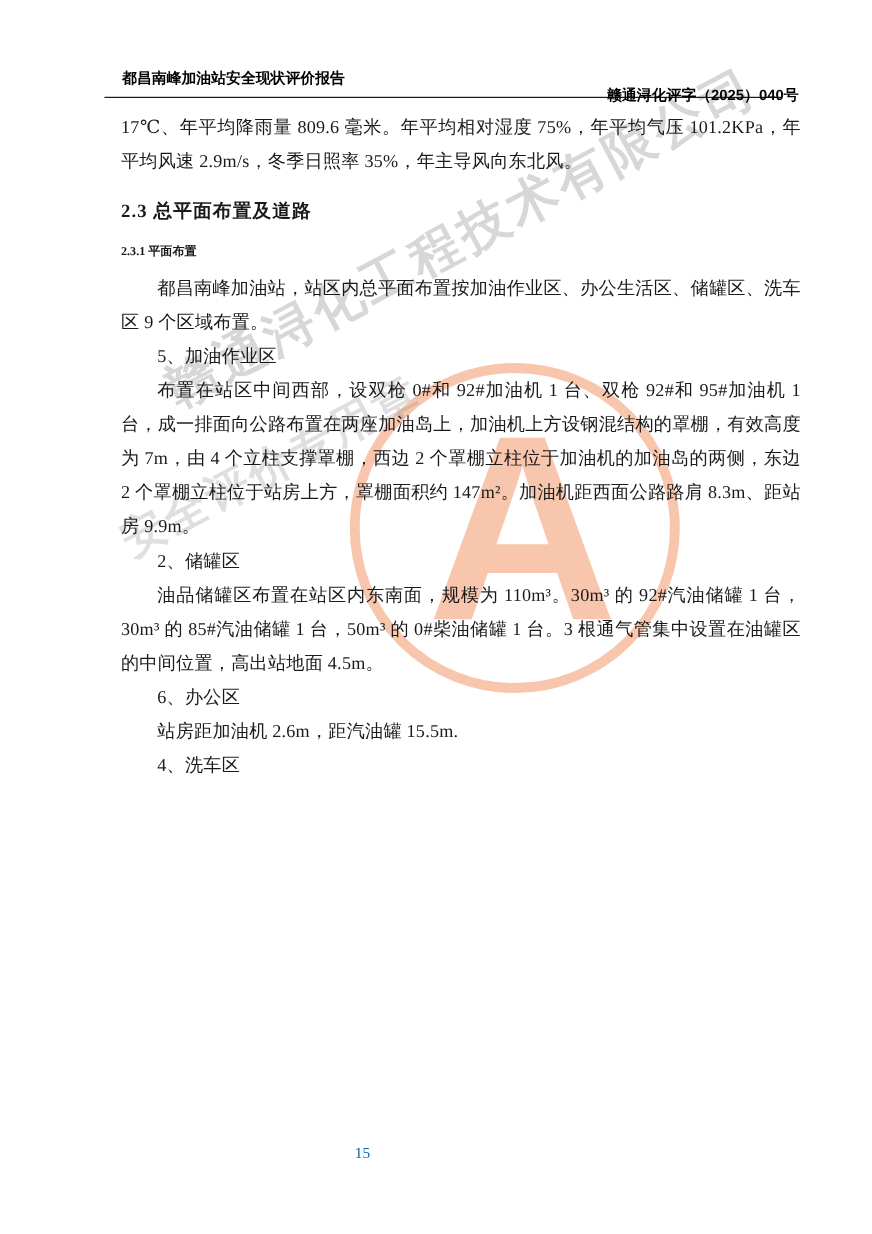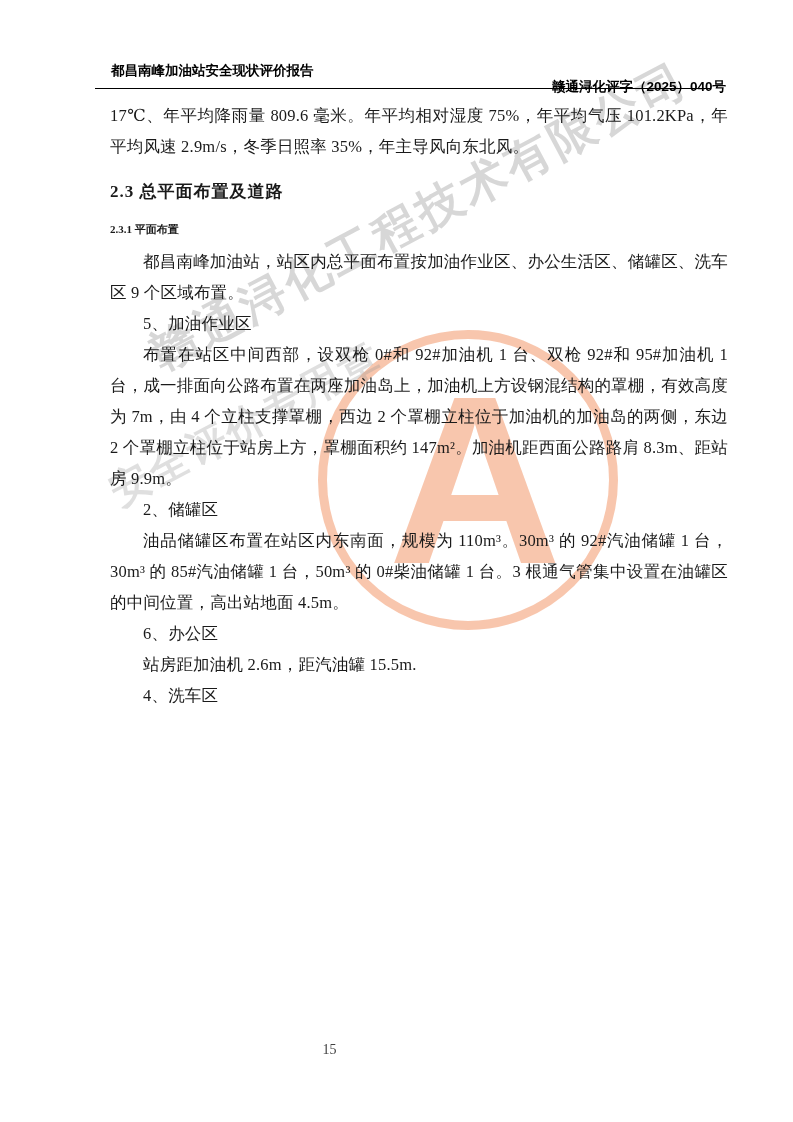--- a/index.html
+++ b/index.html
@@ -150,21 +150,21 @@
 
   
   .footer {
     position: absolute;
     left: 0;
     top: 1042px;
     width: 659px;
     text-align: center;
     font-family: "Liberation Serif", serif;
     font-size: 14px;
-    color: #404040;
+    color: #0369a1;
     z-index: 3;
   }
 </style>
 </head>
 <body>
 
 <div class="page">
 
   <div class="watermark">
     <div class="wm-ring"></div>

